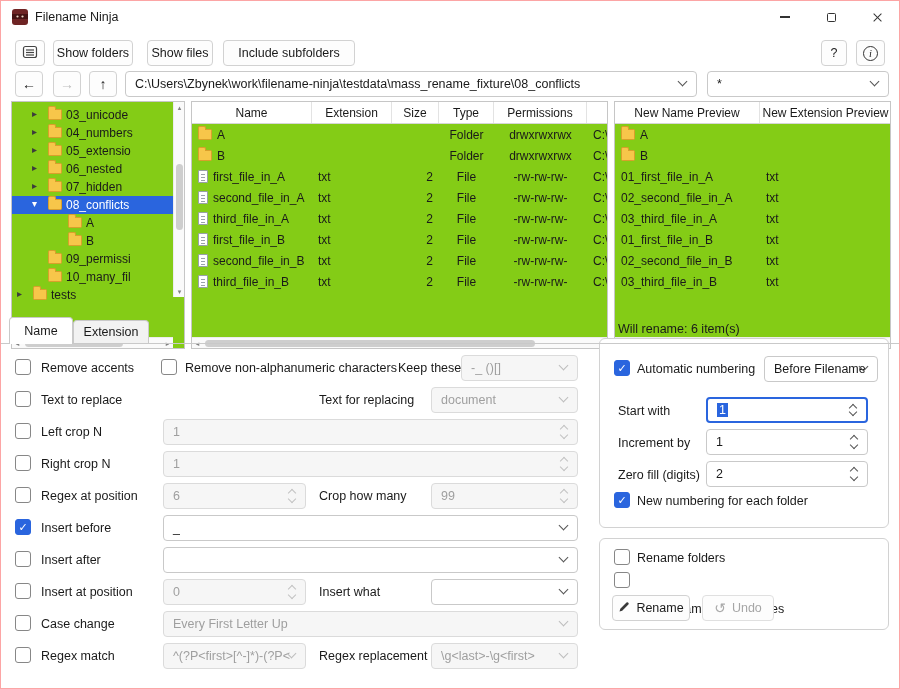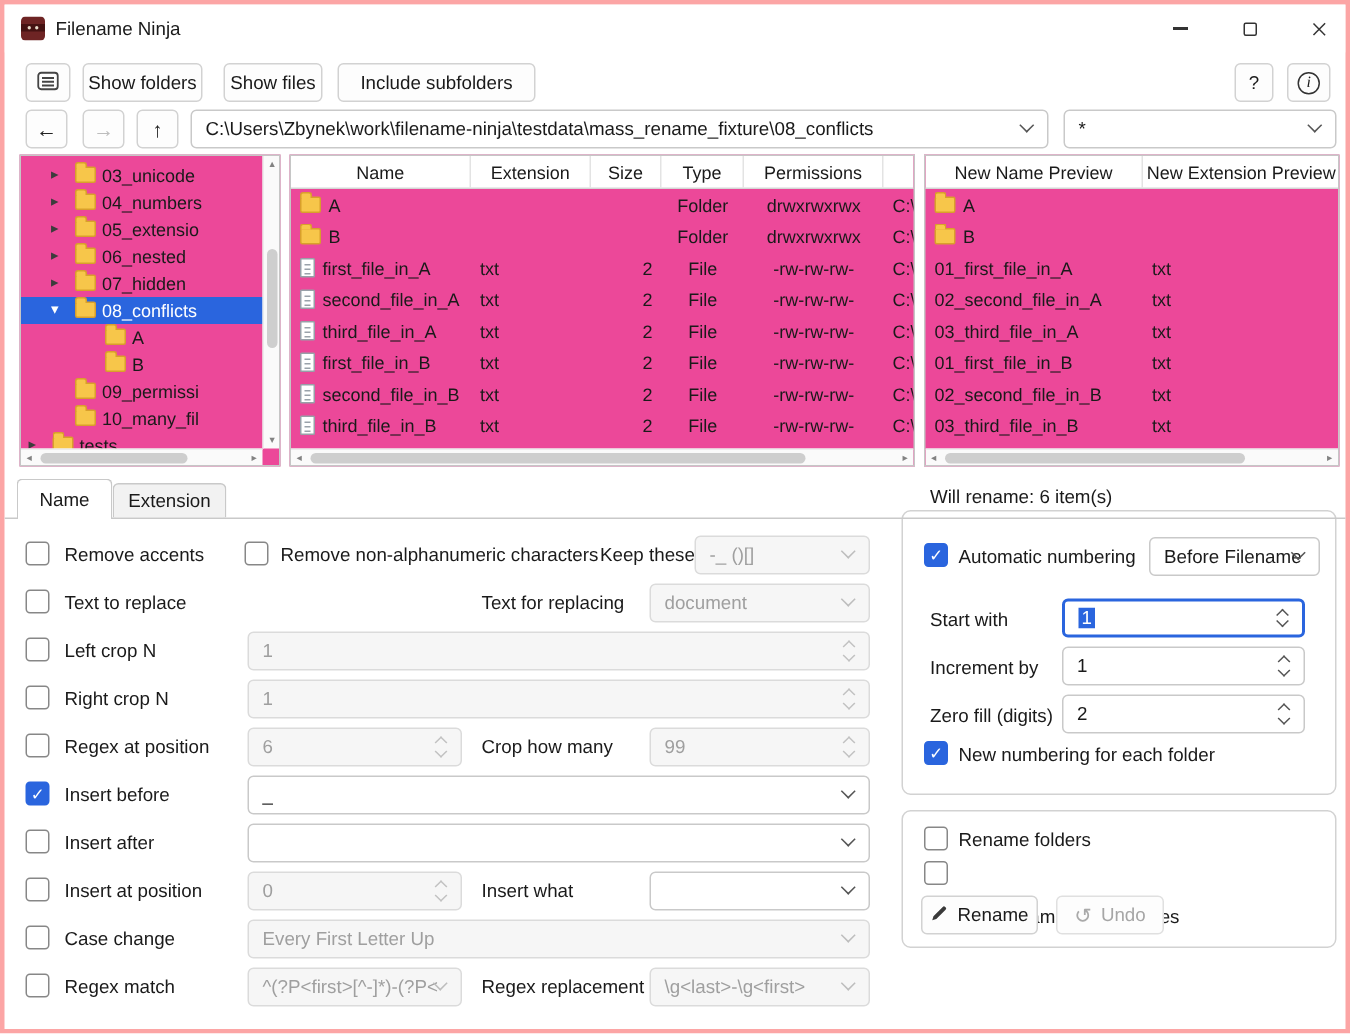--- a/index.html
+++ b/index.html
@@ -1,18 +1,18 @@
 <!DOCTYPE html>
 <html><head>
 <meta charset="utf-8">
 <style>
   * { margin:0; padding:0; box-sizing:border-box; }
   html,body { width:900px; height:689px; overflow:hidden; }
   body { font-family:"Liberation Sans", sans-serif; font-size:12.5px; color:#1a1a1a; background:#fff; }
-  .app { position:relative; width:900px; height:689px; background:#fff; border:3px solid #fca5a5; overflow:hidden;padding-left:33px; }
+  .app { position:relative; width:900px; height:689px; background:#fff; border:1px solid #fca5a5; overflow:hidden;padding-left:33px; }
 
   
   .btn { position:absolute; height:26px; display:flex; align-items:center; justify-content:center; gap:6px;
          background:#fdfdfd; border:1px solid #d2d2d2; border-radius:4px; white-space:nowrap; }
   .btn.disabled { color:#a6a6a6; border-color:#e0e0e0; }
   .combo, .spin { position:absolute; height:26px; background:#fff; border:1px solid #c9c9c9; border-radius:4px;
          display:flex; align-items:center; overflow:hidden; white-space:nowrap; }
   .combo .val, .spin .val { padding-left:9px; overflow:hidden; white-space:nowrap; }
   .combo.disabled, .spin.disabled { background:#f6f6f6; border-color:#dbdbdb; }
   .combo.disabled .val, .spin.disabled .val { color:#9f9f9f; }
@@ -43,21 +43,21 @@
 
   
   .nav-l::before { content:"←"; font-size:14px; color:#222; }
   .nav-r::before { content:"→"; font-size:14px; color:#bdbdbd; }
   .nav-u::before { content:"↑"; font-size:14px; color:#222; }
   .info-glyph { width:15px; height:15px; border:1.2px solid #333; border-radius:50%;
                 display:flex; align-items:center; justify-content:center; }
   .info-glyph::before { content:"i"; font-family:"Liberation Serif", serif; font-style:italic; font-size:10.5px; }
 
   
-  .panel { position:absolute; top:100px; height:208px; background:#ec4899; border:1px solid #c6c6c6; overflow:hidden; }
+  .panel { position:absolute; top:100px; height:248px; background:#84cc16; border:1px solid #c6c6c6; overflow:hidden; }
   .thead { position:absolute; left:0; top:0; right:0; height:22px; background:#fff; border-bottom:1px solid #d6d6d6; display:flex; }
   .th { flex:none; display:flex; align-items:center; justify-content:center; border-right:1px solid #e3e3e3;
         font-size:12px; overflow:hidden; white-space:nowrap; }
   .trow { position:absolute; left:0; right:0; height:21px; display:flex; }
   .td { flex:none; display:flex; align-items:center; gap:5px; padding:0 6px; overflow:hidden; white-space:nowrap; font-size:12px; }
   .td.right { justify-content:flex-end; } .td.center { justify-content:center; padding:0 2px; }
   .fold { width:14px; height:11px; background:#f7c64a; border:1px solid #d99f2b; border-radius:1.5px; position:relative; flex:none; }
   .fold::before { content:""; position:absolute; left:-1px; top:-4px; width:6px; height:3px; background:#f7c64a;
                   border:1px solid #d99f2b; border-bottom:none; border-radius:2px 2px 0 0; }
   .ficon { width:10px; height:13px; background:#fff; border:1px solid #98a0a8; border-radius:1px; position:relative; flex:none; }

